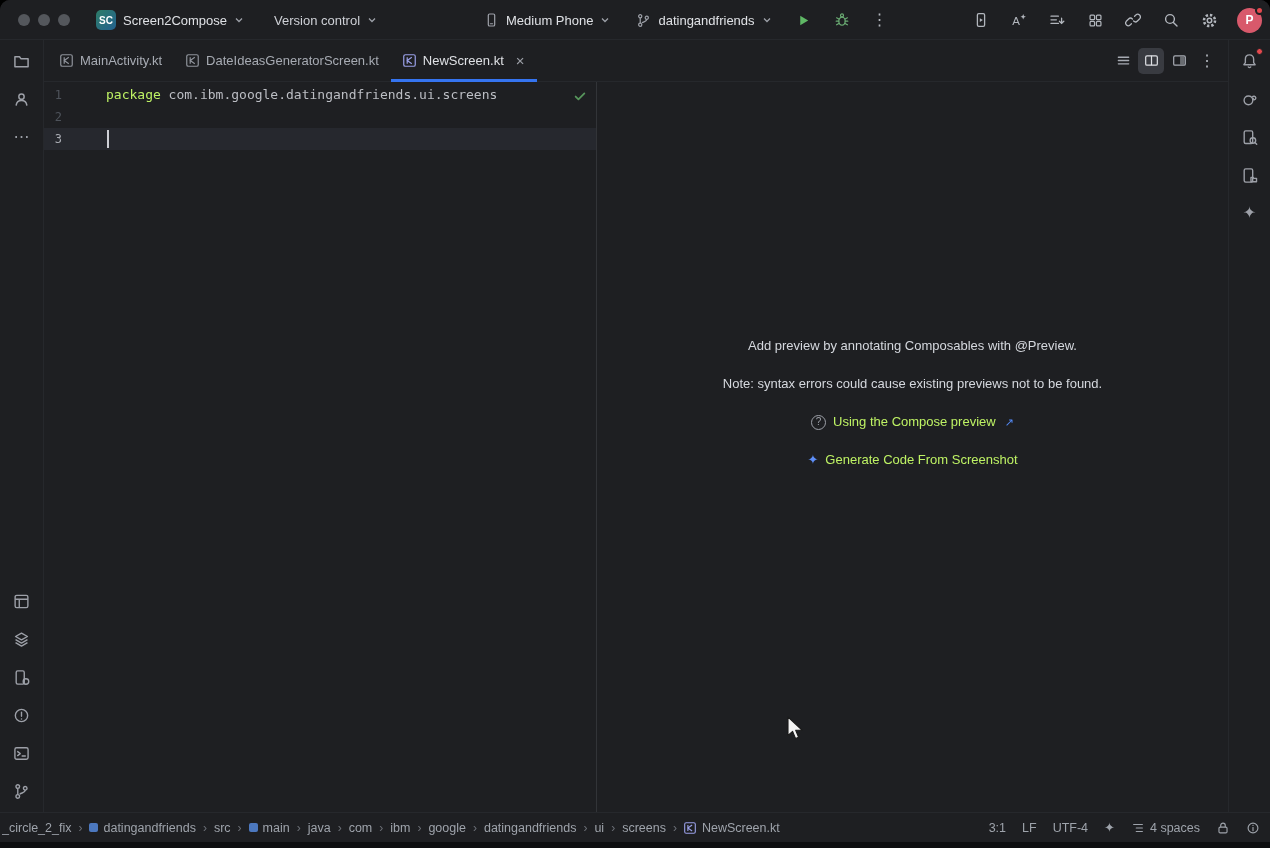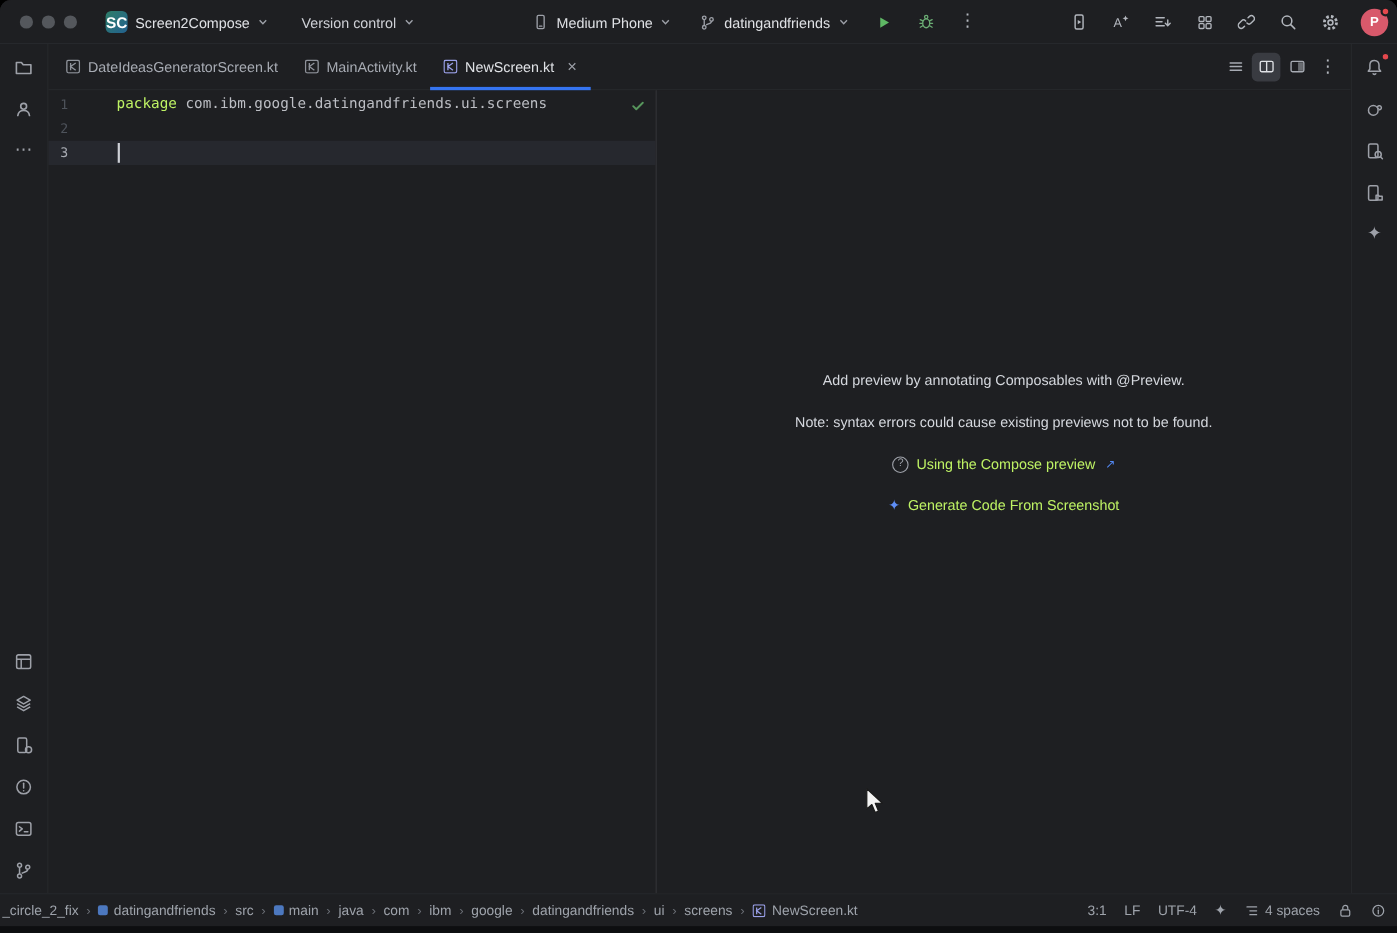--- a/index.html
+++ b/index.html
@@ -11,21 +11,21 @@
 
 .titlebar{flex:0 0 40px;position:relative;border-bottom:1px solid #26282c;background:#1e1f22}
 .tb-left,.tb-center,.tb-right{position:absolute;top:0;height:40px;display:flex;align-items:center}
 .tb-left{left:18px}
 .tb-center{left:476px;gap:10px}
 .tb-right{right:8px;gap:10px}
 .traffic{display:flex;gap:8px;margin-right:18px}
 .tl{width:12px;height:12px;border-radius:50%;background:#54575c}
 .widget{display:flex;align-items:center;gap:7px;color:#dfe1e5;padding:5px 8px;border-radius:6px;white-space:nowrap}
 .widget .wicon{color:#9da0a8;display:flex}
-.badge{width:20px;height:20px;border-radius:5px;background:linear-gradient(135deg,#2e7d68,#23618f);color:#fff;font-size:14px;font-weight:700;display:flex;align-items:center;justify-content:center}
+.badge{width:20px;height:20px;border-radius:5px;background:linear-gradient(135deg,#2e7d68,#23618f);color:#fff;font-size:10px;font-weight:700;display:flex;align-items:center;justify-content:center}
 .chev{color:#9da0a8;display:flex}
 .vcs{margin-left:14px;color:#ced0d6}
 .iconbtn{width:28px;height:28px;border-radius:6px;display:flex;align-items:center;justify-content:center;color:#b2b6bd;background:none;border:none}
 .runbtn{color:#5fb865}
 .bugbtn{color:#6aab73}
 .more-v{font-size:16px;color:#b2b6bd;line-height:1}
 .avatar{width:25px;height:25px;border-radius:50%;background:#d8596b;color:#fff;font-weight:700;font-size:12px;display:flex;align-items:center;justify-content:center;position:relative;margin-left:4px}
 .ndot{position:absolute;top:-2px;right:-2px;width:9px;height:9px;border-radius:50%;background:#e5484d;border:2px solid #1e1f22}
 
 
@@ -281,30 +281,30 @@
 
     <section class="center">
       <div class="tabbar">
         <div class="tab">
           <span class="kticon">
               <svg width="13" height="13" viewBox="0 0 13 13">
                 <rect x="0.75" y="0.75" width="11.5" height="11.5" rx="1.6" fill="none" stroke="#8f939b" stroke-width="1.2"></rect>
                 <path d="M4.2 3.2 V9.8 M8.8 3.2 L4.2 6.5 L8.8 9.8" fill="none" stroke="#8f939b" stroke-width="1.2"></path>
               </svg>
             </span>
-          <span>DateIdeasGeneratorScreen.kt</span>
+          <span>MainActivity.kt</span>
         </div>
         <div class="tab">
           <span class="kticon">
               <svg width="13" height="13" viewBox="0 0 13 13">
                 <rect x="0.75" y="0.75" width="11.5" height="11.5" rx="1.6" fill="none" stroke="#8f939b" stroke-width="1.2"></rect>
                 <path d="M4.2 3.2 V9.8 M8.8 3.2 L4.2 6.5 L8.8 9.8" fill="none" stroke="#8f939b" stroke-width="1.2"></path>
               </svg>
             </span>
-          <span>MainActivity.kt</span>
+          <span>DateIdeasGeneratorScreen.kt</span>
         </div>
         <div class="tab active">
           <span class="kticon">
               <svg width="13" height="13" viewBox="0 0 13 13">
                 <rect x="0.75" y="0.75" width="11.5" height="11.5" rx="1.6" fill="none" stroke="#9aa0e8" stroke-width="1.2"></rect>
                 <path d="M4.2 3.2 V9.8 M8.8 3.2 L4.2 6.5 L8.8 9.8" fill="none" stroke="#9aa0e8" stroke-width="1.2"></path>
               </svg>
             </span>
           <span>NewScreen.kt</span>
           <span class="close">×</span>

